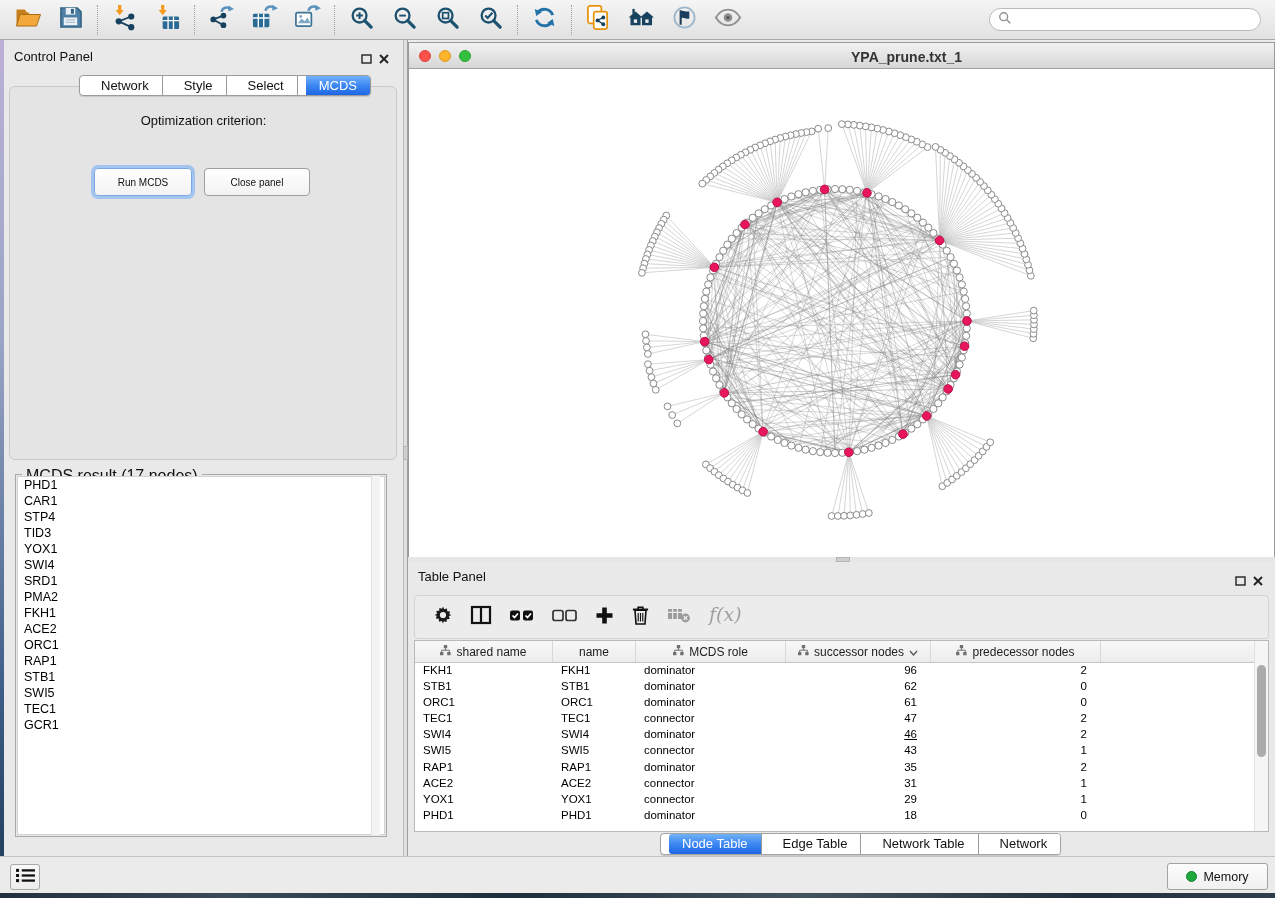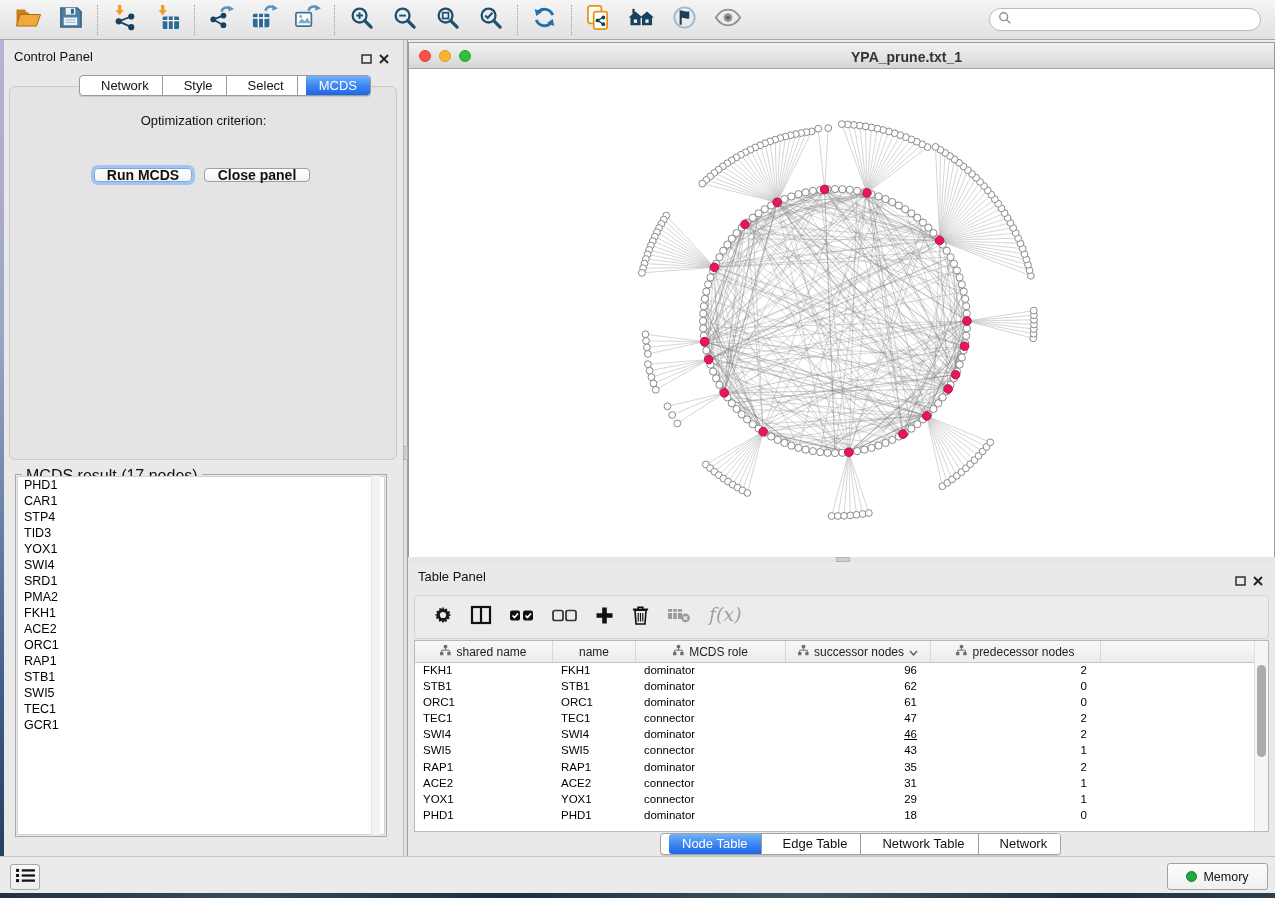--- a/index.html
+++ b/index.html
@@ -39,23 +39,23 @@
   .seg:first-child { border-radius:3px 0 0 3px; }
   .seg:last-child  { border-right:none; border-radius:0 3px 3px 0; }
   .seg.sel { background:linear-gradient(#70B2F9,#3D87F2 50%,#1E66E4); color:#fff; }
   .opt-label { position:absolute; left:0; top:73px; width:399px; text-align:center; font-size:13px; color:#111; }
   .opt-select { position:absolute; left:41px; top:95px; width:314px; height:22px; background:#fff;
                 border:1px solid #B1B1B1; border-radius:4px; font-size:13px; line-height:20px;
                 padding-left:9px; color:#111; box-shadow:inset 0 1px 1px rgba(0,0,0,.06); }
   .opt-stepper { position:absolute; right:1px; top:1px; width:19px; height:18px; border-radius:3px;
                  background:linear-gradient(#74B4FA,#2D7BEE 55%,#1B63DF);
                  display:flex; align-items:center; justify-content:center; }
-  .btn { position:absolute; height:14px; background:linear-gradient(#FFFFFF,#F2F2F2);
-         border:1px solid #9F9F9F; border-radius:4px; font-size:14px; color:#111;
-         display:flex; align-items:center; justify-content:center;font-weight:bold; }
+  .btn { position:absolute; height:28px; background:linear-gradient(#FFFFFF,#F2F2F2);
+         border:1px solid #9F9F9F; border-radius:4px; font-size:10px; color:#111;
+         display:flex; align-items:center; justify-content:center; }
   .btn.focus { border-color:#7AA8E0; box-shadow:0 0 0 3px rgba(110,170,250,.55); }
   .result-group { position:absolute; left:11px; top:434px; width:372px; height:363px;
                   border:1px solid #A9A9A9; background:#E9E9E9; }
   .result-legend { position:absolute; left:6px; top:-8px; background:#E9E9E9; padding:0 4px;
                    font-size:16px; color:#111; }
   .result-list { position:absolute; left:1px; top:1px; right:1px; bottom:1px; background:#fff;
                  border:1px solid #D2D2D2; overflow:hidden; }
   .result-item { font-size:12.5px; line-height:16px; padding-left:6px; color:#000; }
   .result-scroll { position:absolute; right:6px; top:1px; bottom:1px; width:9px;
                    background:#F3F3F3; border-left:1px solid #E2E2E2; }

